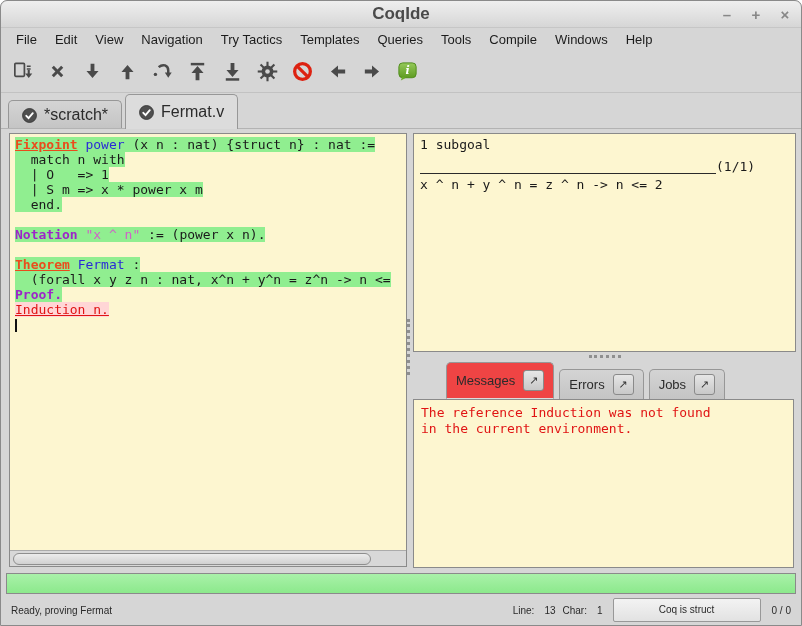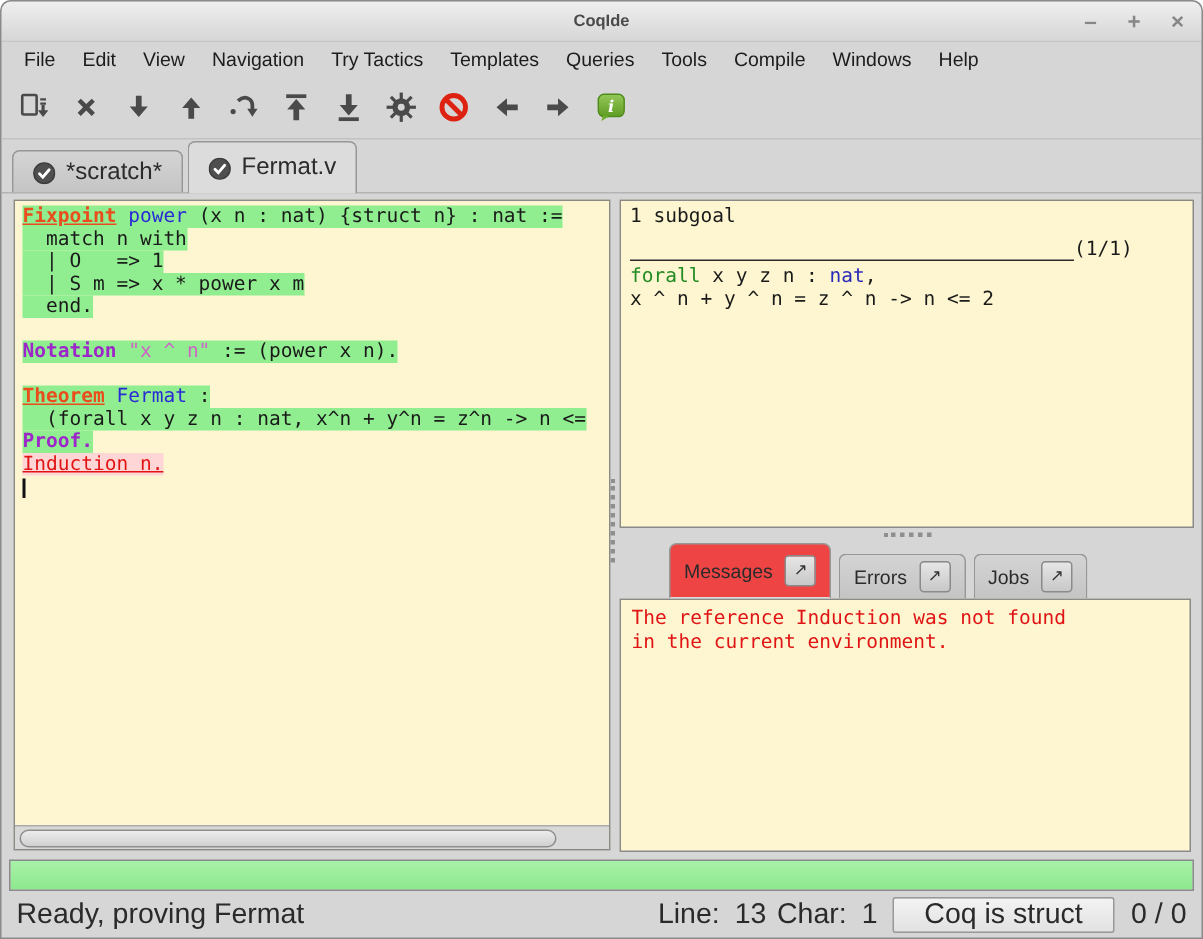--- a/index.html
+++ b/index.html
@@ -4,21 +4,21 @@
 <style>
   * { margin:0; padding:0; box-sizing:content-box; }
   body { background:#ffffff; font-family:"Liberation Sans", sans-serif; }
   .window { position:relative; width:800px; height:624px; border:1px solid #8a8a8a;
             background:#d6d6d6; overflow:hidden; border-radius:7px 7px 0 0; }
 
   
   .titlebar { position:absolute; top:0; left:0; right:0; height:26px;
               background:linear-gradient(#efefef,#d6d6d6); border-bottom:1px solid #c6c6c6;
               border-radius:7px 7px 0 0; }
-  .title { line-height:26px; text-align:center; font-weight:bold; font-size:11px; color:#4a4a4a; }
+  .title { line-height:26px; text-align:center; font-weight:bold; font-size:17px; color:#4a4a4a; }
   .window-controls { position:absolute; right:8px; top:0; height:26px; display:flex; gap:13px; align-items:center; }
   .win-btn { width:16px; text-align:center; color:#878787; font-size:15px; font-weight:bold; cursor:default; }
 
   
   .menubar { position:absolute; top:27px; left:0; right:0; height:23px; display:flex;
              align-items:center; padding-left:6px; font-size:13px; color:#1c1c1c; }
   .menu-item { padding:3px 9px; }
 
   
   .toolbar { position:absolute; top:50px; left:0; right:0; height:41px; display:flex;
@@ -81,21 +81,21 @@
                 background:linear-gradient(#e6e6e6,#c8c8c8); font-size:11px; line-height:18px;
                 text-align:center; color:#333; }
   .msg-content { position:absolute; left:0; right:0; top:37px; bottom:0; border:1px solid #8a8a8a;
                  background:#fdf6d0; padding:5px 7px; font:13px/16px "DejaVu Sans Mono", monospace;
                  color:#e01414; }
 
   .progress { position:absolute; top:572px; left:5px; width:788px; height:19px;
               background:linear-gradient(#a9f1a9,#8ce98c); border:1px solid #8a8a8a; }
 
   .statusbar { position:absolute; top:594px; left:0; right:0; height:30px; display:flex;
-               align-items:center; padding:0 10px; font-size:19px; color:#2a2a2a; }
+               align-items:center; padding:0 10px; font-size:10px; color:#2a2a2a; }
   .status-left { flex:1; }
   .sb-gap-r10 { margin-right:10px; }
   .sb-gap-r7  { margin-right:7px;text-align:center; }
   .coq-state { width:146px; height:22px; line-height:22px; text-align:center; border:1px solid #989898;
                background:linear-gradient(#f3f3f3,#e2e2e2); border-radius:2px; margin-right:11px; }
 </style>
 </head>
 <body>
 
 <div class="window">
@@ -265,21 +265,20 @@
 
     <div class="v-handle"></div>
 
     <div class="goal-pane">
       <div class="goal-header">1 subgoal</div>
       <div class="goal-sep">
         <div class="sep-line"></div>
         <span class="sep-label">(1/1)</span>
       </div>
       <div id="goal-lines">
-          <div class="goal-line"><span class="g-forall">forall</span><span class="tok-plain"> x y z n : </span><span class="g-type">nat</span><span class="tok-plain">,</span></div>
           <div class="goal-line"><span class="tok-plain">x ^ n + y ^ n = z ^ n -&gt; n &lt;= 2</span></div>
         </div>
     </div>
 
     <div class="h-handle"></div>
 
     <div class="msg-notebook">
       <div class="msg-tabs">
           <div class="msg-tab active">
             <span class="msg-tab-label">Messages</span>

